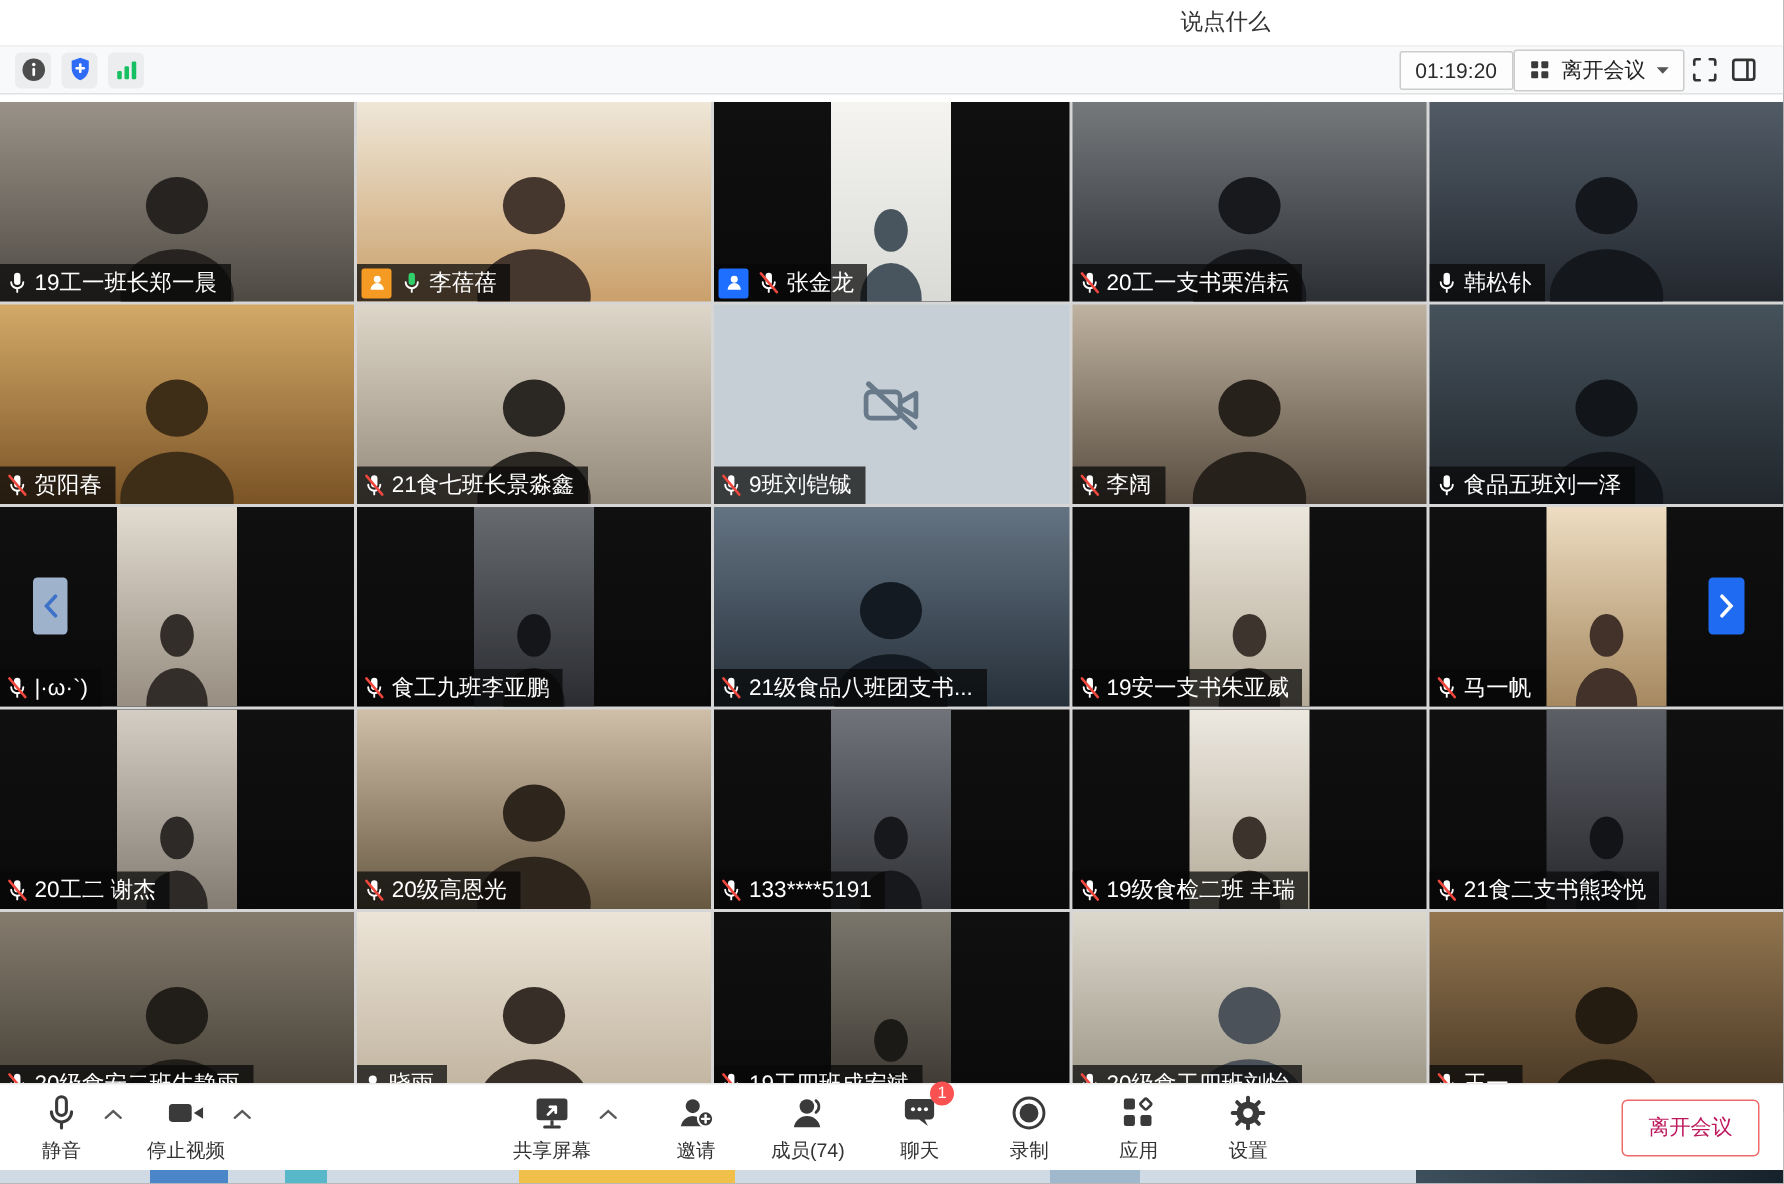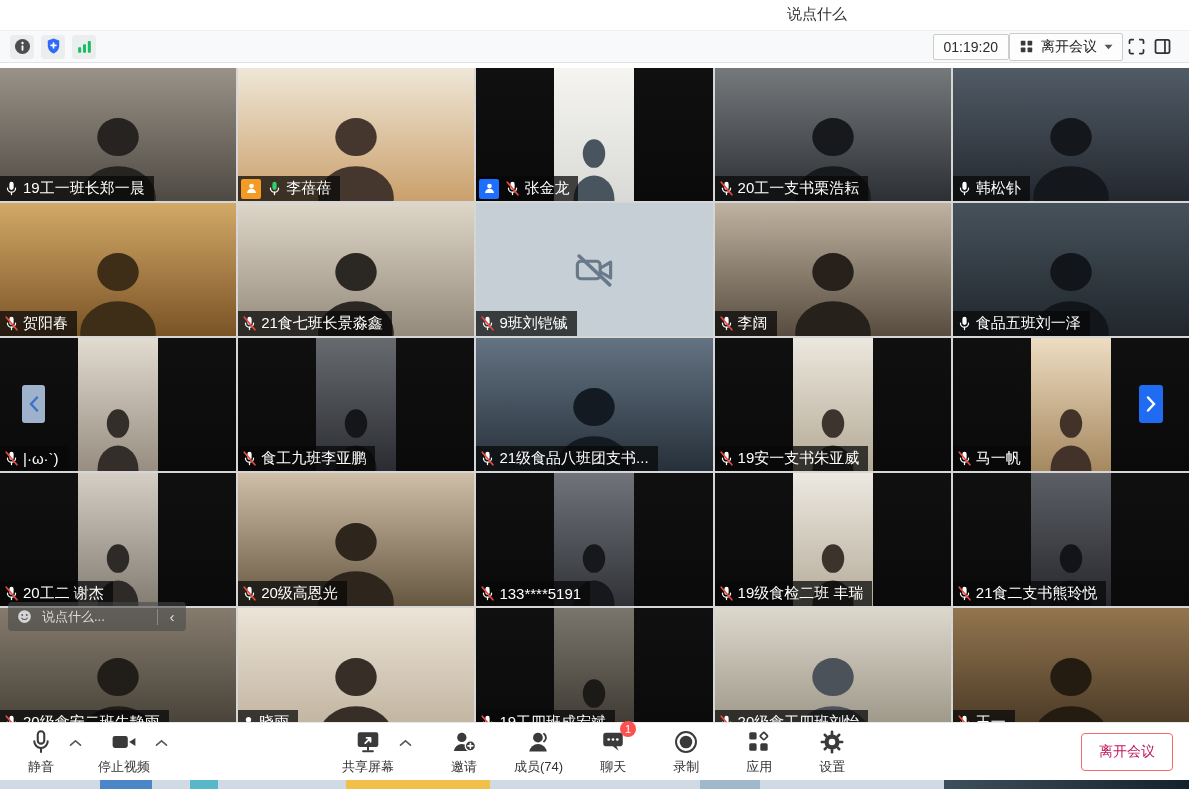--- a/index.html
+++ b/index.html
@@ -647,31 +647,20 @@
     <svg width="10" height="16" viewBox="0 0 10 16">
       <path d="M8 1.5 L2 8 L8 14.5" fill="none" stroke="#3c72c8" stroke-width="2.4" stroke-linecap="round"></path>
     </svg>
   </button>
   <button class="nav-right">
     <svg width="10" height="16" viewBox="0 0 10 16">
       <path d="M2 1.5 L8 8 L2 14.5" fill="none" stroke="#fff" stroke-width="2.4" stroke-linecap="round"></path>
     </svg>
   </button>
 
-  <div class="chatbar">
-    <svg width="17" height="17" viewBox="0 0 24 24">
-      <circle cx="12" cy="12" r="9" fill="#d4d4d4"></circle>
-      <circle cx="8.8" cy="9.8" r="1.35" fill="#5c5c5c"></circle>
-      <circle cx="15.2" cy="9.8" r="1.35" fill="#5c5c5c"></circle>
-      <path d="M8.1 14.3a4.8 4.8 0 0 0 7.8 0" fill="none" stroke="#5c5c5c" stroke-width="1.5" stroke-linecap="round"></path>
-    </svg>
-    <span class="chat-input">说点什么...</span>
-    <span class="chat-div"></span>
-    <button class="chat-collapse">‹</button>
-  </div>
 
   <div class="bottombar">
     <div class="group">
       <button class="tb-btn">
         <span class="ic">
           <svg width="26" height="26" viewBox="0 0 24 24">
             <rect x="9" y="2" width="6" height="11.5" rx="3" fill="none" stroke="#3a3a3a" stroke-width="1.9"></rect>
             <path d="M5.8 11.3a6.2 6.2 0 0 0 12.4 0" fill="none" stroke="#3a3a3a" stroke-width="1.9" stroke-linecap="round"></path>
             <line x1="12" y1="17.8" x2="12" y2="21.2" stroke="#3a3a3a" stroke-width="1.9" stroke-linecap="round"></line>
           </svg>

